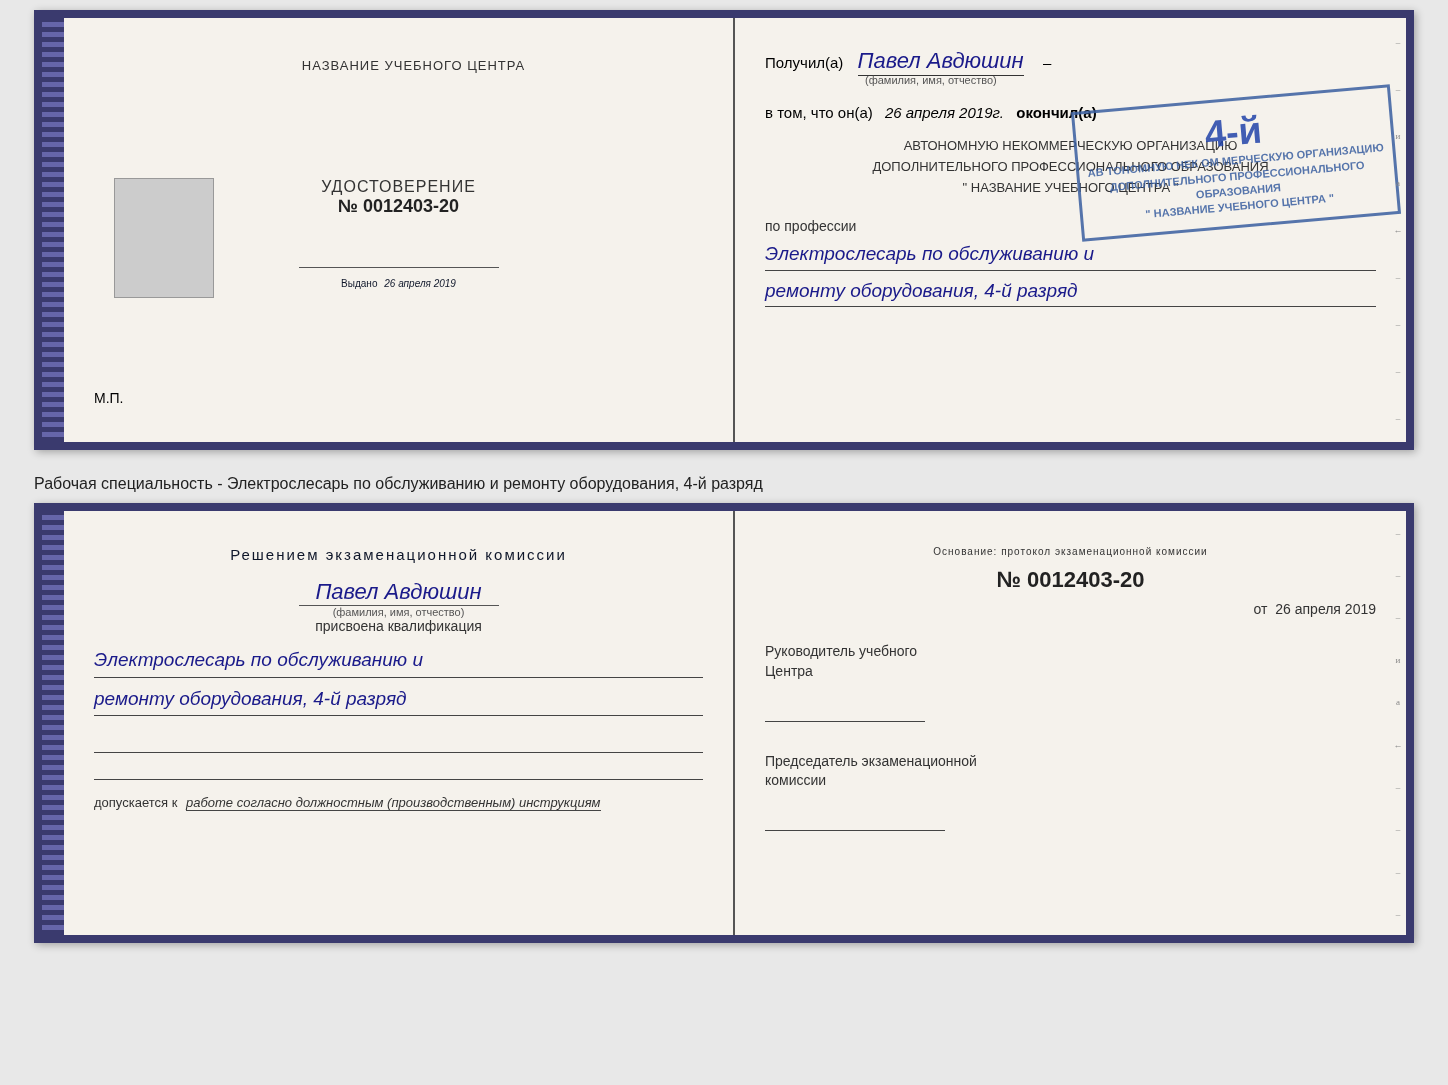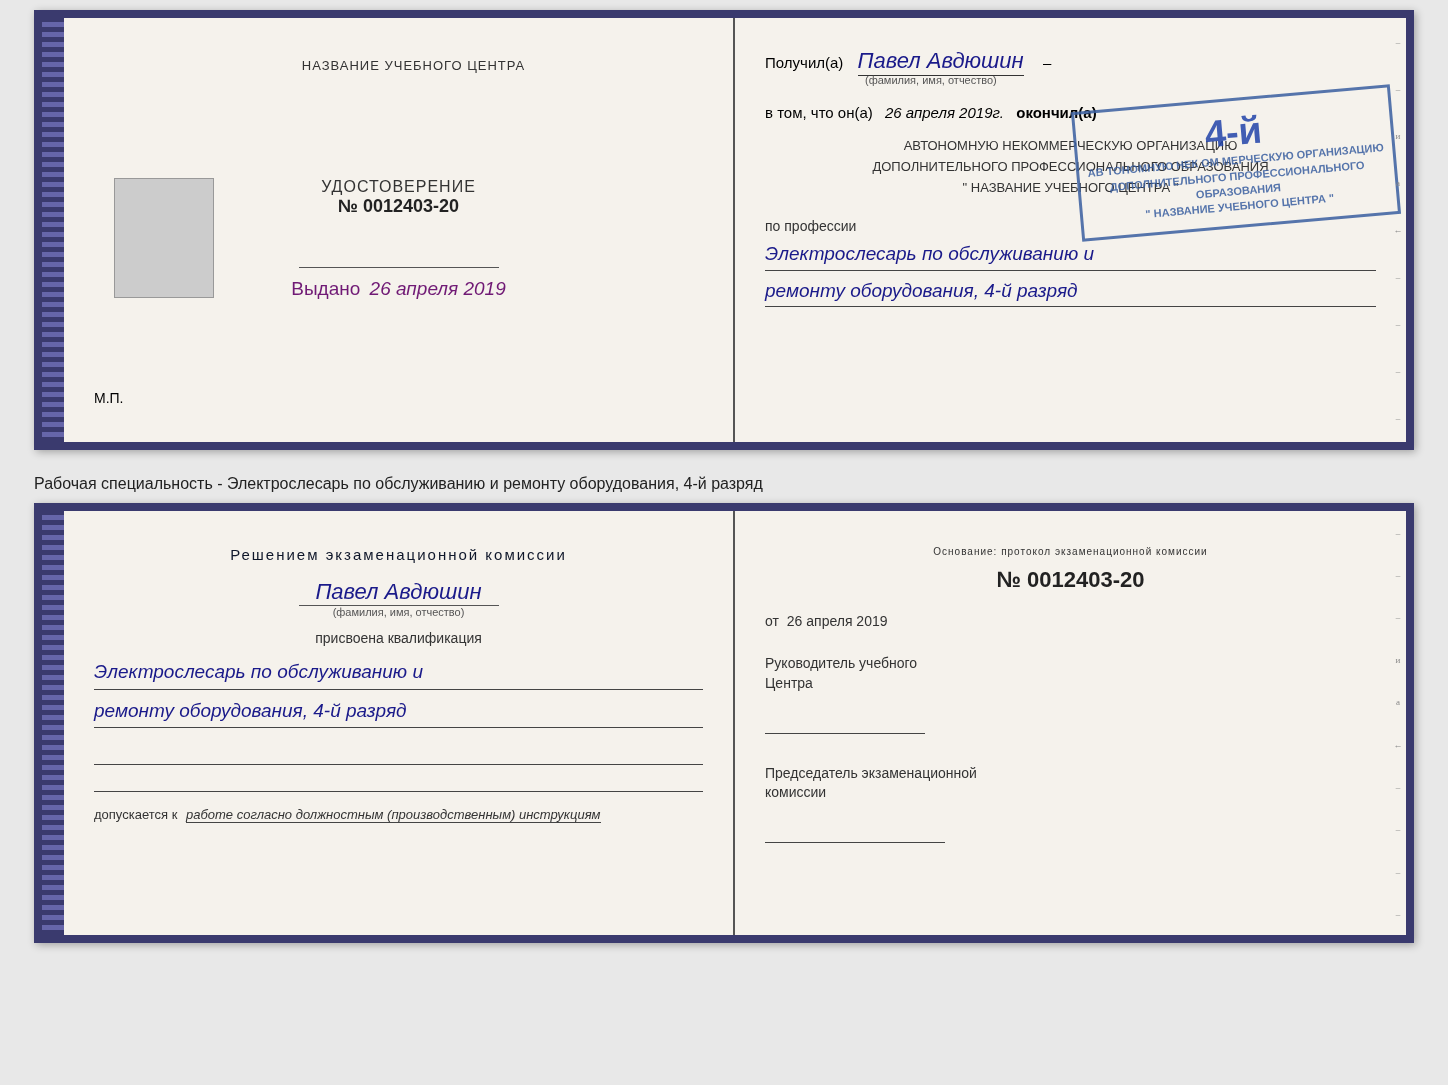--- a/index.html
+++ b/index.html
@@ -96,23 +96,23 @@
 
     .cert-number {
       font-size: 18px;
       font-family: Arial, sans-serif;
       color: #222;
       text-align: center;
       font-weight: bold;
     }
 
     .cert-date-line {
-      font-size: 19px;
-      font-family: Arial, sans-serif;
-      color: #701a75;
+      font-size: 10px;
+      font-family: Arial, sans-serif;
+      color: #0f172a;
       margin-top: 60px;
       text-align: center;
     }
 
     .mp-label {
       position: absolute;
       bottom: 36px;
       left: 30px;
       font-size: 14px;
       font-family: Arial, sans-serif;
@@ -204,21 +204,20 @@
       border-top: 1px solid #555;
       width: 200px;
       margin: 0 auto;
     }
 
     .qualification-label {
       font-size: 14px;
       font-family: Arial, sans-serif;
       text-align: center;
       color: #333;
-      margin-top: 12px;
     }
 
     .qualification-value {
       font-size: 19px;
       font-family: 'Segoe UI', Arial, sans-serif;
       color: #1a1a8a;
       font-style: italic;
       border-bottom: 1px solid #444;
       display: block;
       line-height: 1.7;
@@ -265,22 +264,22 @@
       font-weight: bold;
       text-align: center;
       color: #222;
       margin-top: 10px;
     }
 
     .ot-line {
       font-size: 14px;
       font-family: Arial, sans-serif;
       color: #333;
-      margin-top: 20px;
-      text-align: left;
+      margin-top: 8px;
+      text-align: right;
     }
 
     .chairman-label {
       font-size: 14px;
       font-family: Arial, sans-serif;
       color: #333;
       margin-top: 25px;
       line-height: 1.4;
     }
 

